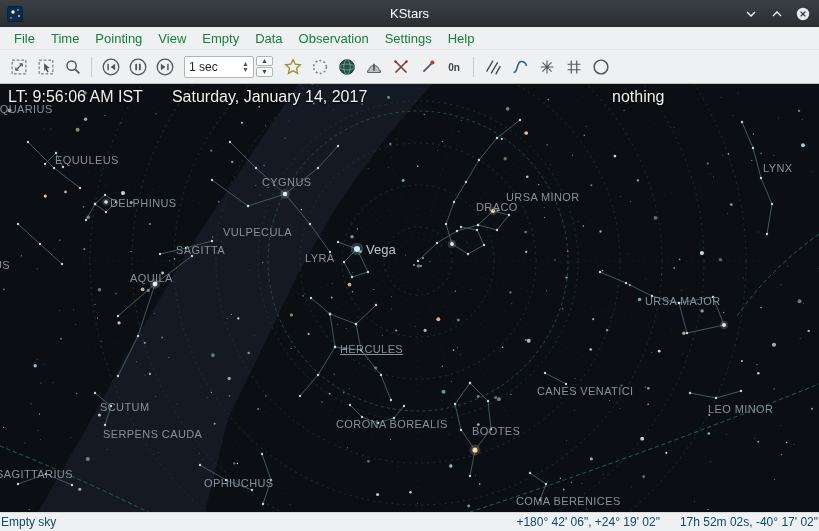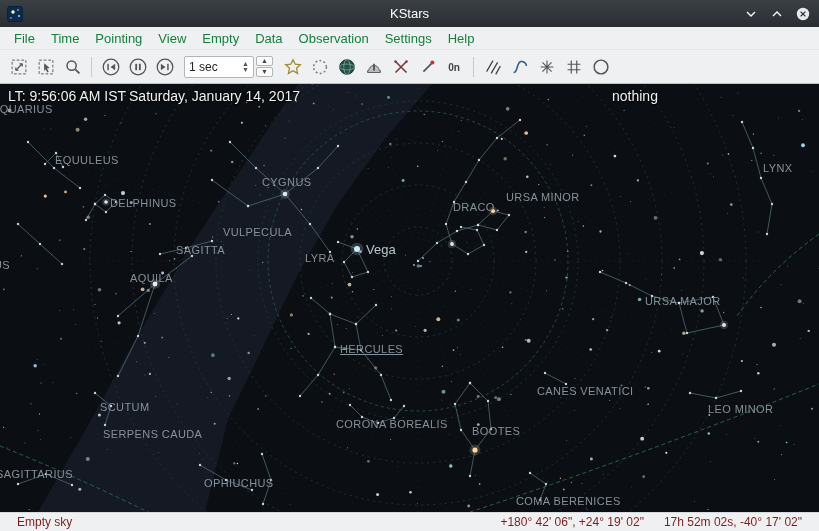--- a/index.html
+++ b/index.html
@@ -25,27 +25,27 @@
   .ts-field{width:70px;height:22px;background:#fff;border:1px solid #b3b5b7;border-radius:2px;display:flex;align-items:center;justify-content:space-between;font-size:12px;color:#232629;padding:0 4px}
   .ts-combo{display:flex;flex-direction:column;font-size:7px;line-height:6px;color:#555}
   .ts-spin{display:flex;flex-direction:column;margin-left:2px;gap:1px}
   .ts-spin button{width:17px;height:10px;font-size:7px;line-height:6px;border:1px solid #b3b5b7;background:#fafafa;color:#444;border-radius:2px;padding:0}
 
   
   .map{position:relative;width:819px;height:428px;background:#0b0e13;overflow:hidden}
   .map svg{position:absolute;left:0;top:0}
   .const-label{position:absolute;font-size:11px;color:#87919a;white-space:nowrap;letter-spacing:.4px}
   .star-label{position:absolute;font-size:13px;color:#b9c5cd;white-space:nowrap}
-  .infobox{position:absolute;font-size:14px;color:#f0f0f0;display:flex;gap:3px;text-shadow:0 1px 2px #000;cursor:move}
+  .infobox{position:absolute;font-size:16px;color:#f0f0f0;display:flex;gap:29px;text-shadow:0 1px 2px #000;cursor:move}
   .infobox.time{left:8px;top:4px}
   .infobox.focus{left:612px;top:4px}
   .infobox.loc{left:8px;bottom:6px}
 
   
-  .statusbar{height:19px;background:#eff0f1;display:flex;align-items:center;font-size:12px;color:#7f1d1d;padding:0 17px;border-top:1px solid #d8d9da}
+  .statusbar{height:19px;background:#eff0f1;display:flex;align-items:center;font-size:12px;color:#0c4a6e;padding:0 1px;border-top:1px solid #d8d9da}
   .statusbar .right{margin-left:auto;display:flex;gap:20px}
 </style>
 </head>
 <body>
 
 <div class="titlebar">
   <svg class="appicon" viewBox="0 0 16 16">
     <rect x="0.5" y="0.5" width="15" height="15" rx="2.5" fill="#0c2c4c" stroke="#08203a"></rect>
     <circle cx="6" cy="6" r="1.7" fill="#fdf6d8"></circle>
     <circle cx="11" cy="4" r="0.8" fill="#cfe3ff"></circle>
@@ -774,21 +774,21 @@
   <div id="labels-layer">
       <div class="const-label" style="left: -8px; top: 19px;">AQUARIUS</div>
       <div class="const-label" style="left: -46px; top: 175px;">PEGASUS</div>
       <div class="const-label" style="left: 55px; top: 70px;">EQUULEUS</div>
       <div class="const-label" style="left: 110px; top: 113px;">DELPHINUS</div>
       <div class="const-label" style="left: 183px; top: 142px; margin-left: 40px;">VULPECULA</div>
       <div class="const-label" style="left: 176px; top: 160px;">SAGITTA</div>
       <div class="const-label" style="left: 130px; top: 188px;">AQUILA</div>
       <div class="const-label" style="left: 262px; top: 92px;">CYGNUS</div>
       <div class="const-label" style="left: 305px; top: 168px;">LYRA</div>
-      <div class="const-label" style="left: 453px; top: 117px;">DRACO</div>
+      <div class="const-label" style="left: 453px; top: 117px; padding-left: 23px;">DRACO</div>
       <div class="const-label" style="left: 506px; top: 107px;">URSA MINOR</div>
       <div class="const-label" style="left: 763px; top: 78px;">LYNX</div>
       <div class="const-label" style="left: 645px; top: 211px;">URSA MAJOR</div>
       <div class="const-label" style="left: 340px; top: 259px; text-decoration: underline;">HERCULES</div>
       <div class="const-label" style="left: 537px; top: 301px;">CANES VENATICI</div>
       <div class="const-label" style="left: 708px; top: 319px;">LEO MINOR</div>
       <div class="const-label" style="left: 336px; top: 334px;">CORONA BOREALIS</div>
       <div class="const-label" style="left: 472px; top: 341px;">BOOTES</div>
       <div class="const-label" style="left: 100px; top: 317px;">SCUTUM</div>
       <div class="const-label" style="left: 103px; top: 344px;">SERPENS CAUDA</div>

